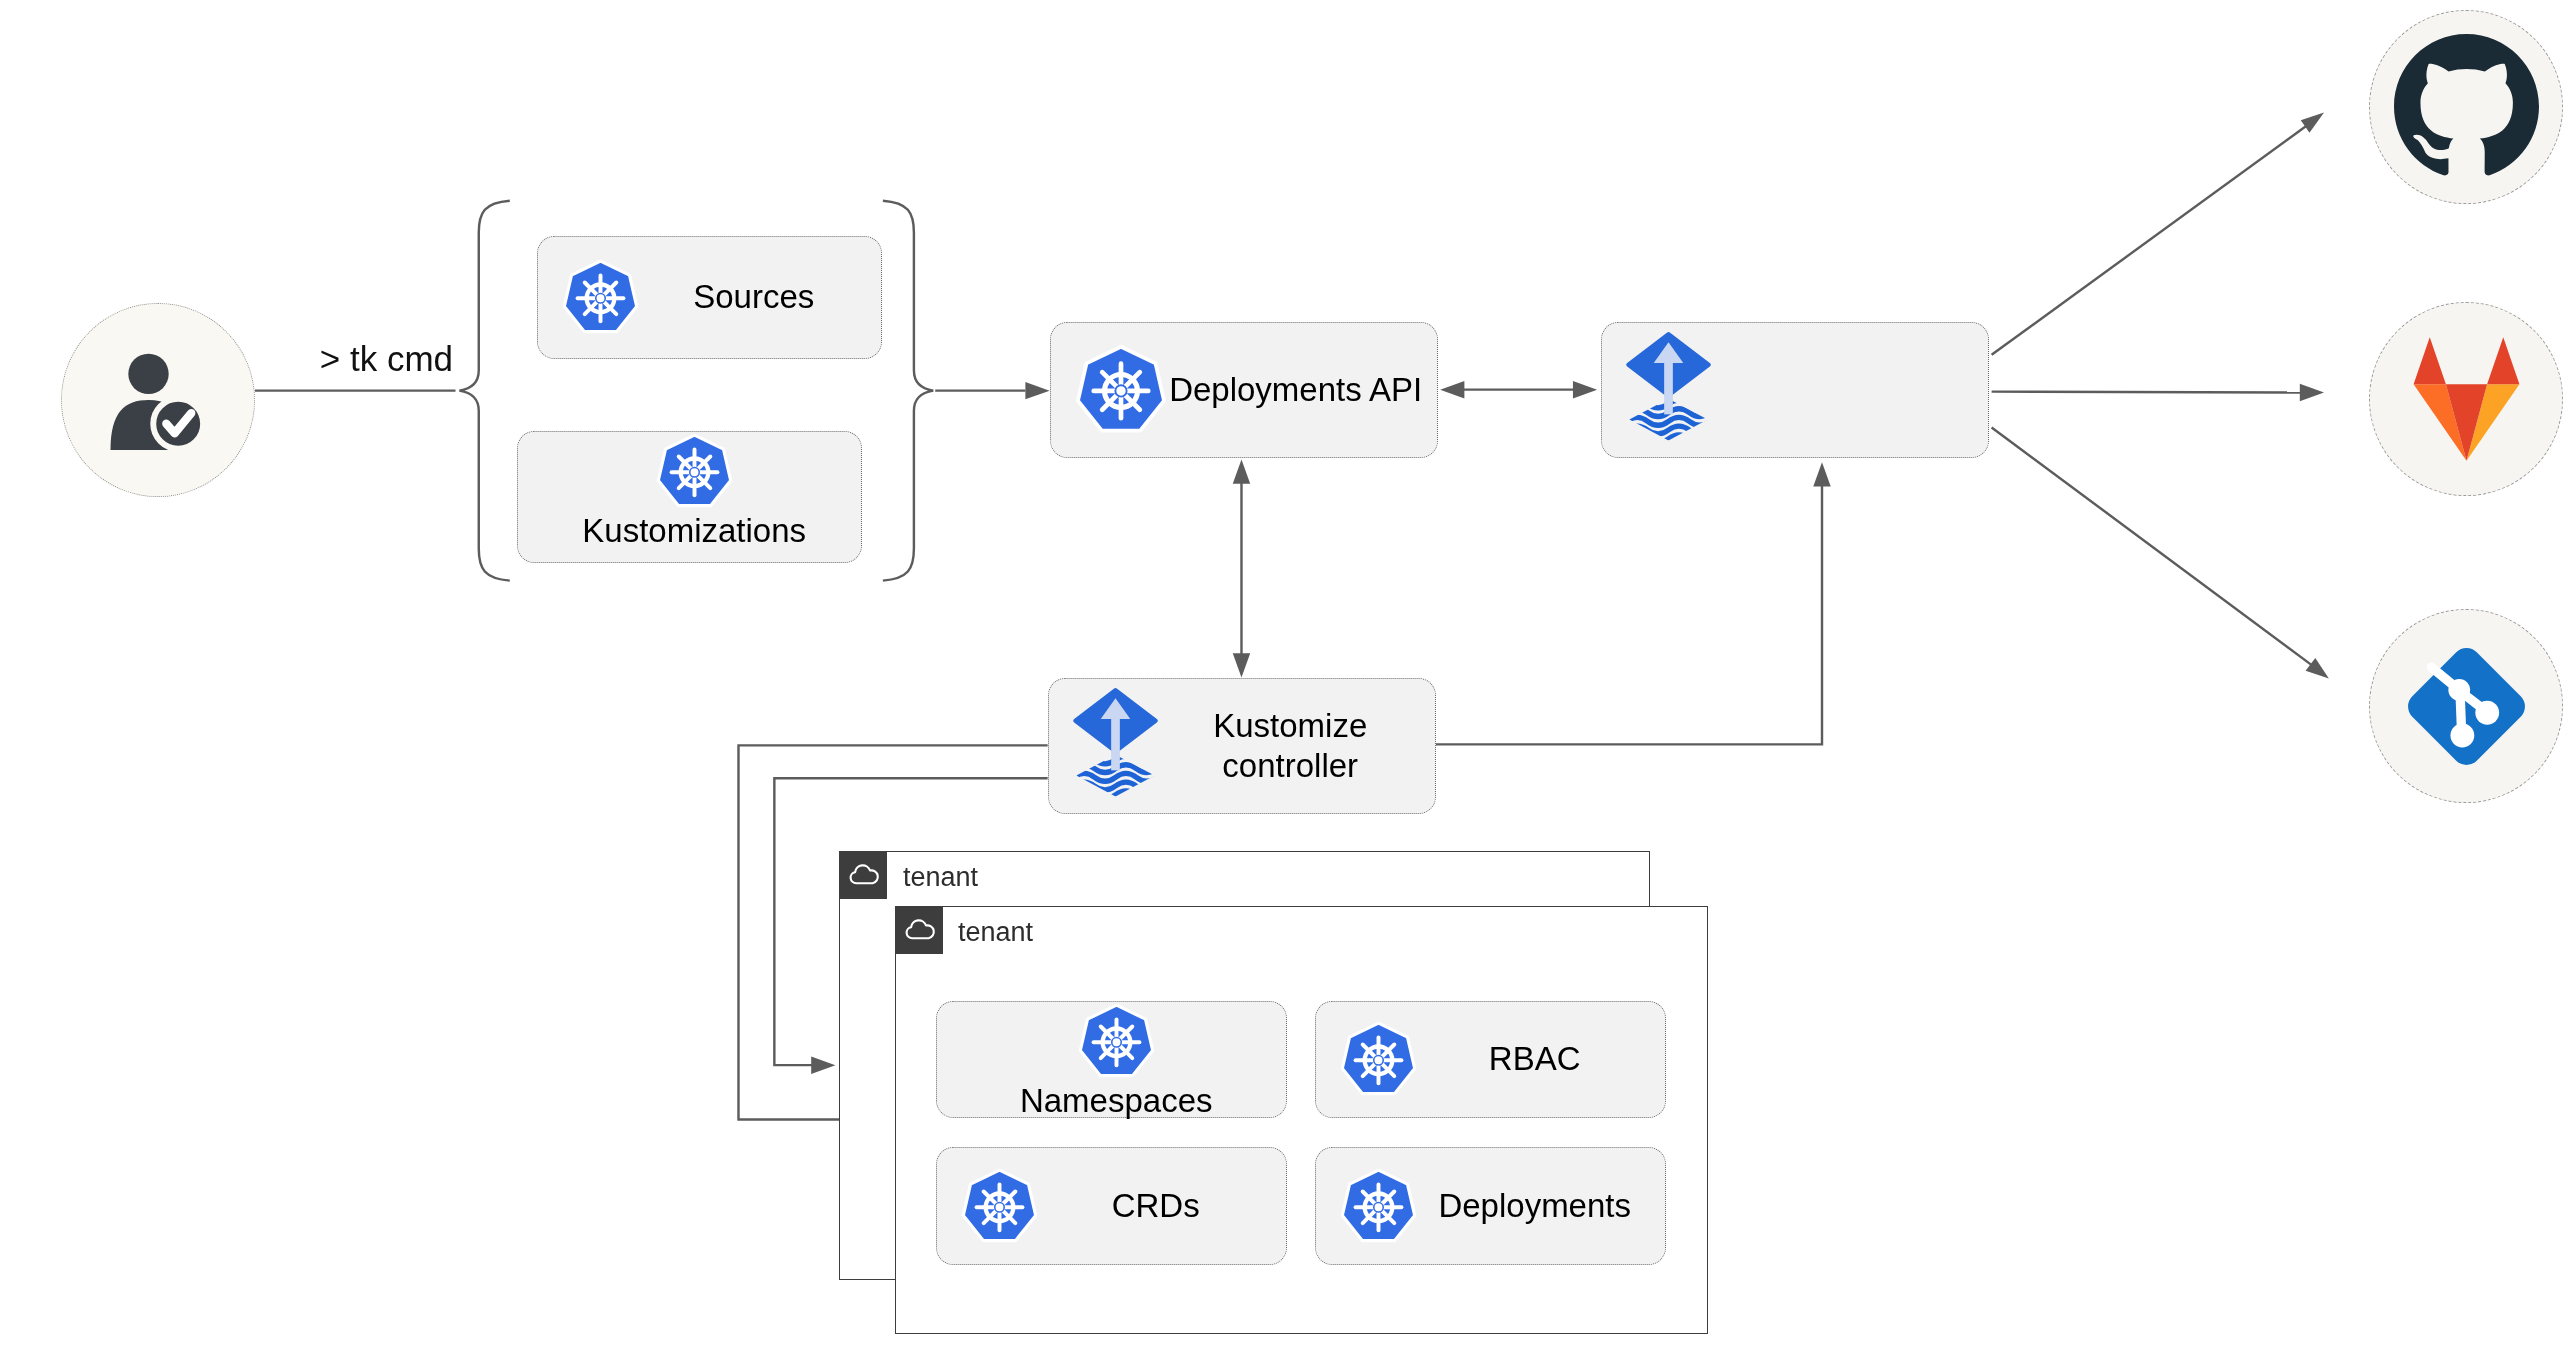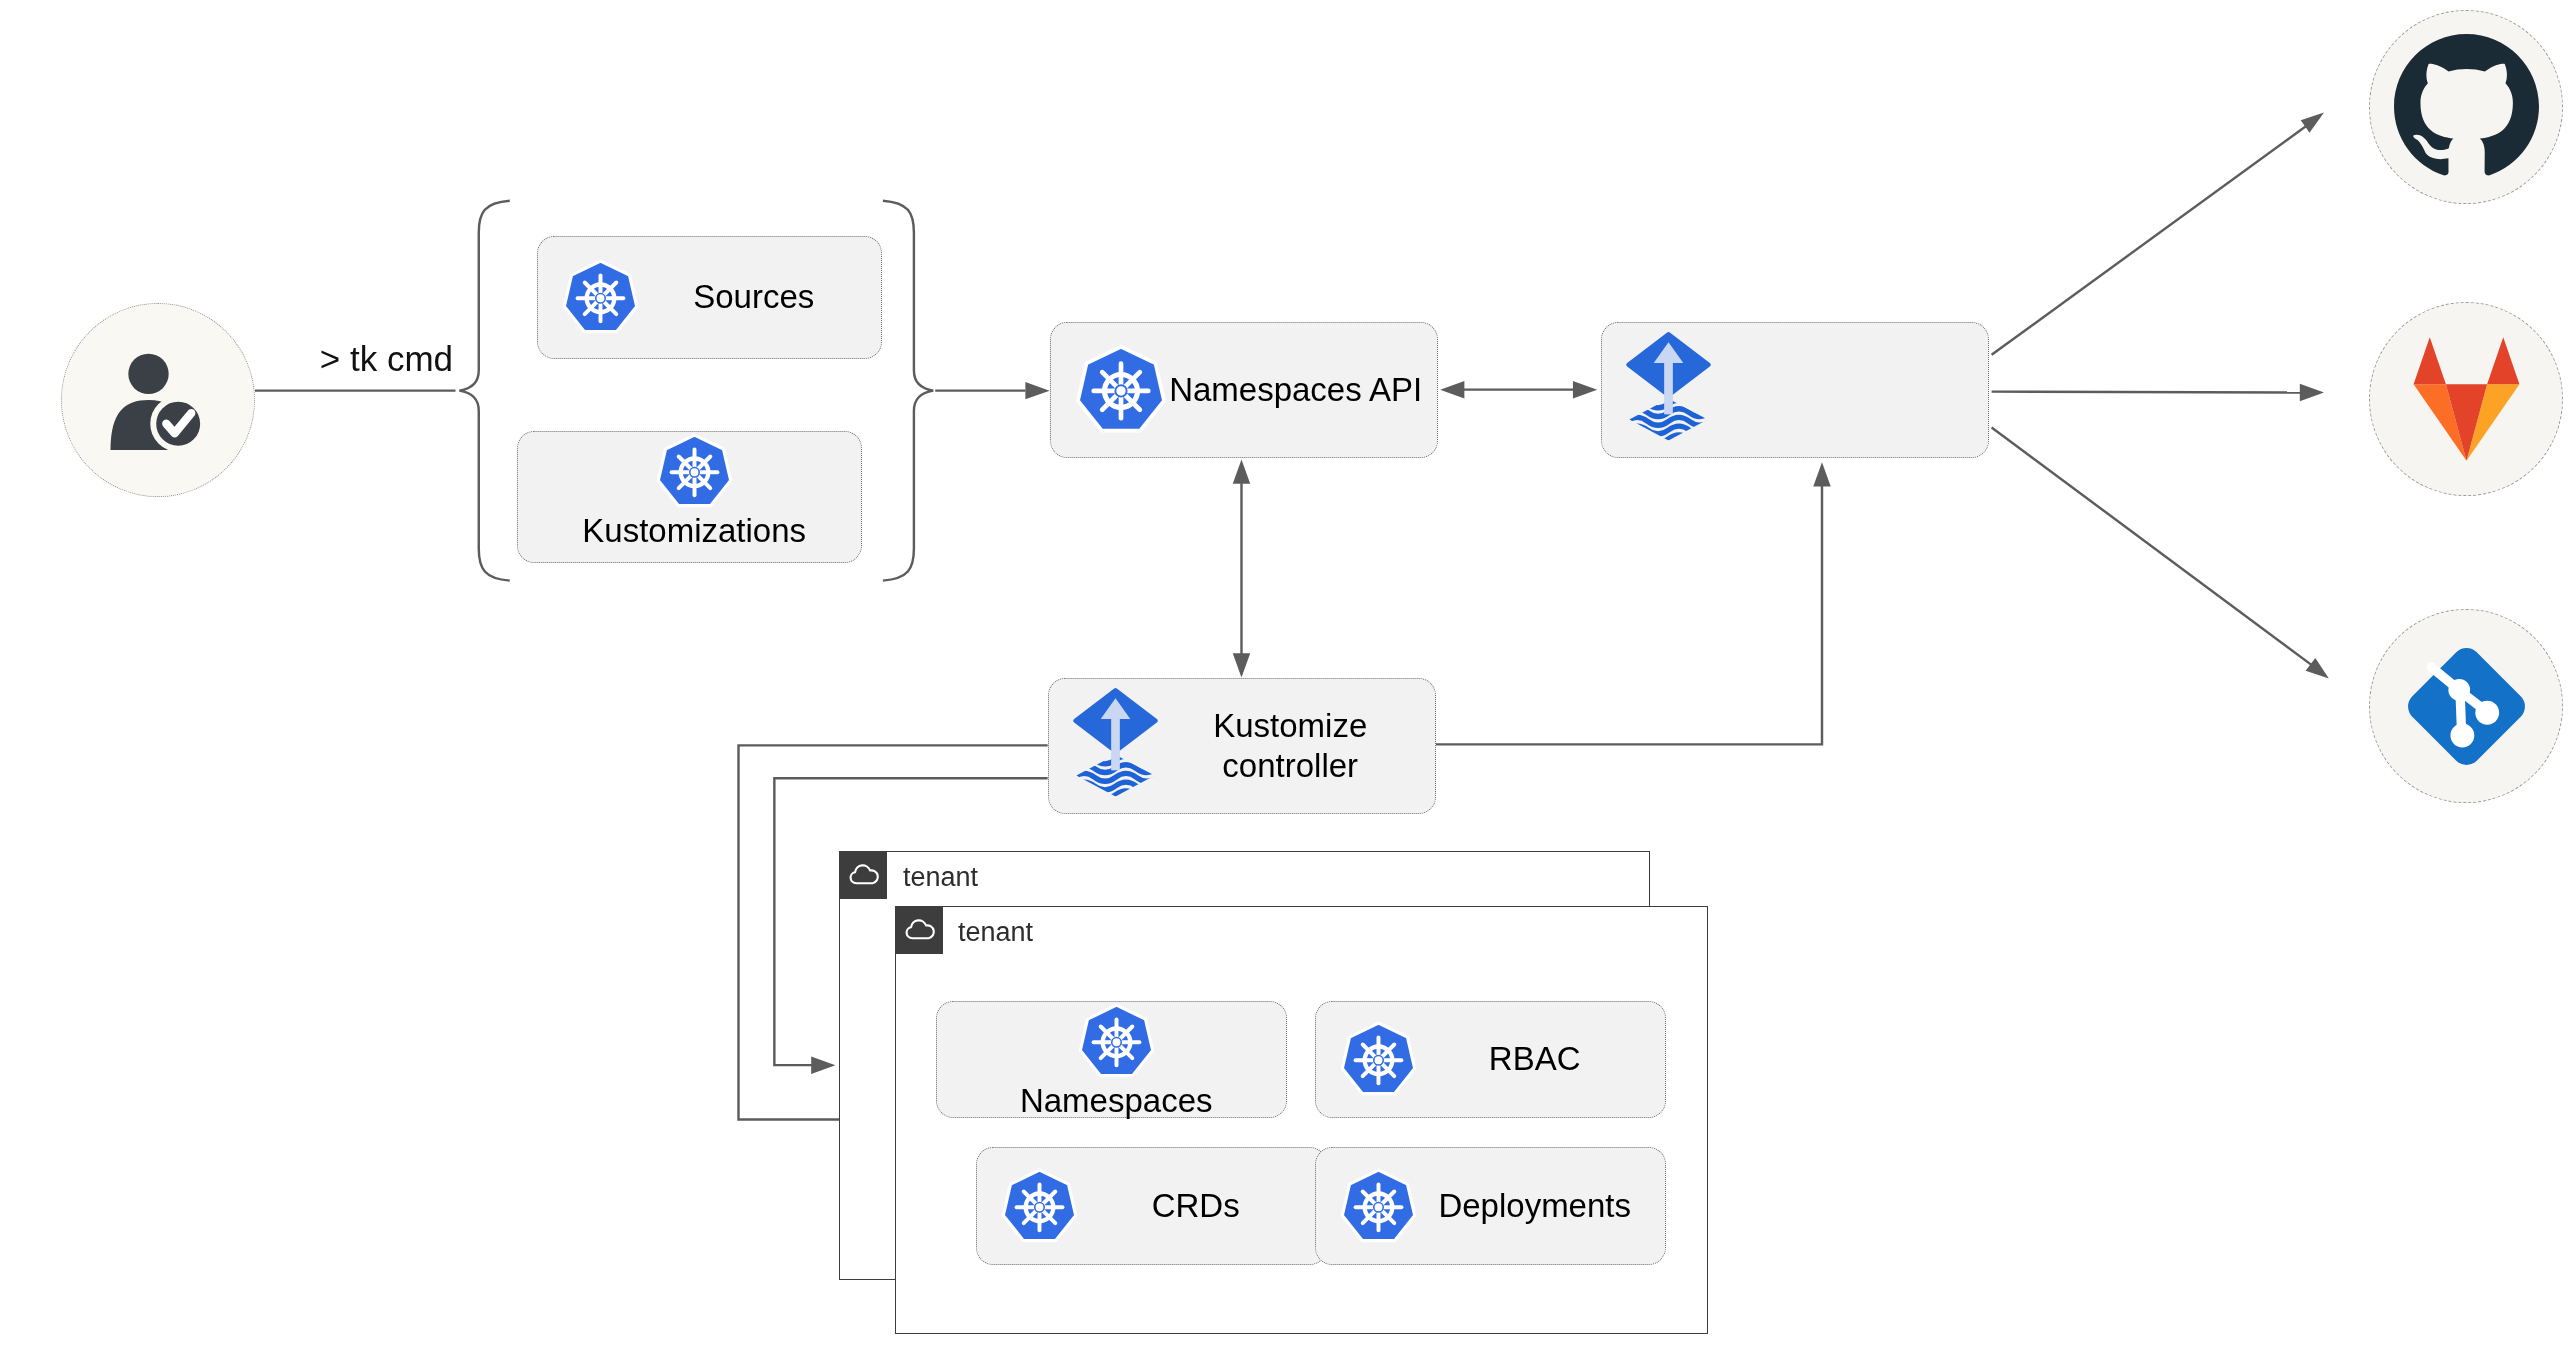--- a/index.html
+++ b/index.html
@@ -124,21 +124,21 @@
         <g stroke="#ffffff" stroke-width="5" stroke-linecap="round">
           <line x1="50" y1="22" x2="50" y2="80"></line>
             <line x1="21" y1="51" x2="79" y2="51"></line>
           <line x1="30" y1="31" x2="70" y2="71"></line>
             <line x1="30" y1="71" x2="70" y2="31"></line>
         </g>
         <circle cx="50" cy="51" r="17.5" fill="none" stroke="#ffffff" stroke-width="5.5"></circle>
         <circle cx="50" cy="51" r="6" fill="#ffffff" stroke="#326ce5" stroke-width="2"></circle>
       </svg>
     </span>
-    <span class="nlabel">Namespaces API</span>
+    <span class="nlabel">Deployments API</span>
   </div>
 
   <div class="node" style="left:1601px;top:322px;width:388px;height:136px;">
     <span class="icon-wrap">
       <svg width="87" height="116" viewBox="0 0 100 132">
         <defs>
             <clipPath id="fluxwaves1">
               <polygon points="50,76 95,100 50,124 5,100"></polygon>
             </clipPath>
           </defs>
@@ -253,21 +253,21 @@
           <line x1="30" y1="31" x2="70" y2="71"></line>
             <line x1="30" y1="71" x2="70" y2="31"></line>
         </g>
         <circle cx="50" cy="51" r="17.5" fill="none" stroke="#ffffff" stroke-width="5.5"></circle>
         <circle cx="50" cy="51" r="6" fill="#ffffff" stroke="#326ce5" stroke-width="2"></circle>
       </svg>
     </span>
     <span class="nlabel">RBAC</span>
   </div>
 
-  <div class="node inner-node" style="left:936px;top:1147px;width:351px;height:118px;margin-left:40px;">
+  <div class="node inner-node" style="left:936px;top:1147px;width:351px;height:118px;">
     <span class="icon-wrap">
       <svg width="79" height="79" viewBox="0 0 100 100">
         <polygon points="50,4 86.7,21.7 95.8,61.4 70.4,93.2 29.6,93.2 4.2,61.4 13.3,21.7" fill="#326ce5" stroke="#ffffff" stroke-width="4" stroke-linejoin="round"></polygon>
         <g stroke="#ffffff" stroke-width="5" stroke-linecap="round">
           <line x1="50" y1="22" x2="50" y2="80"></line>
             <line x1="21" y1="51" x2="79" y2="51"></line>
           <line x1="30" y1="31" x2="70" y2="71"></line>
             <line x1="30" y1="71" x2="70" y2="31"></line>
         </g>
         <circle cx="50" cy="51" r="17.5" fill="none" stroke="#ffffff" stroke-width="5.5"></circle>

